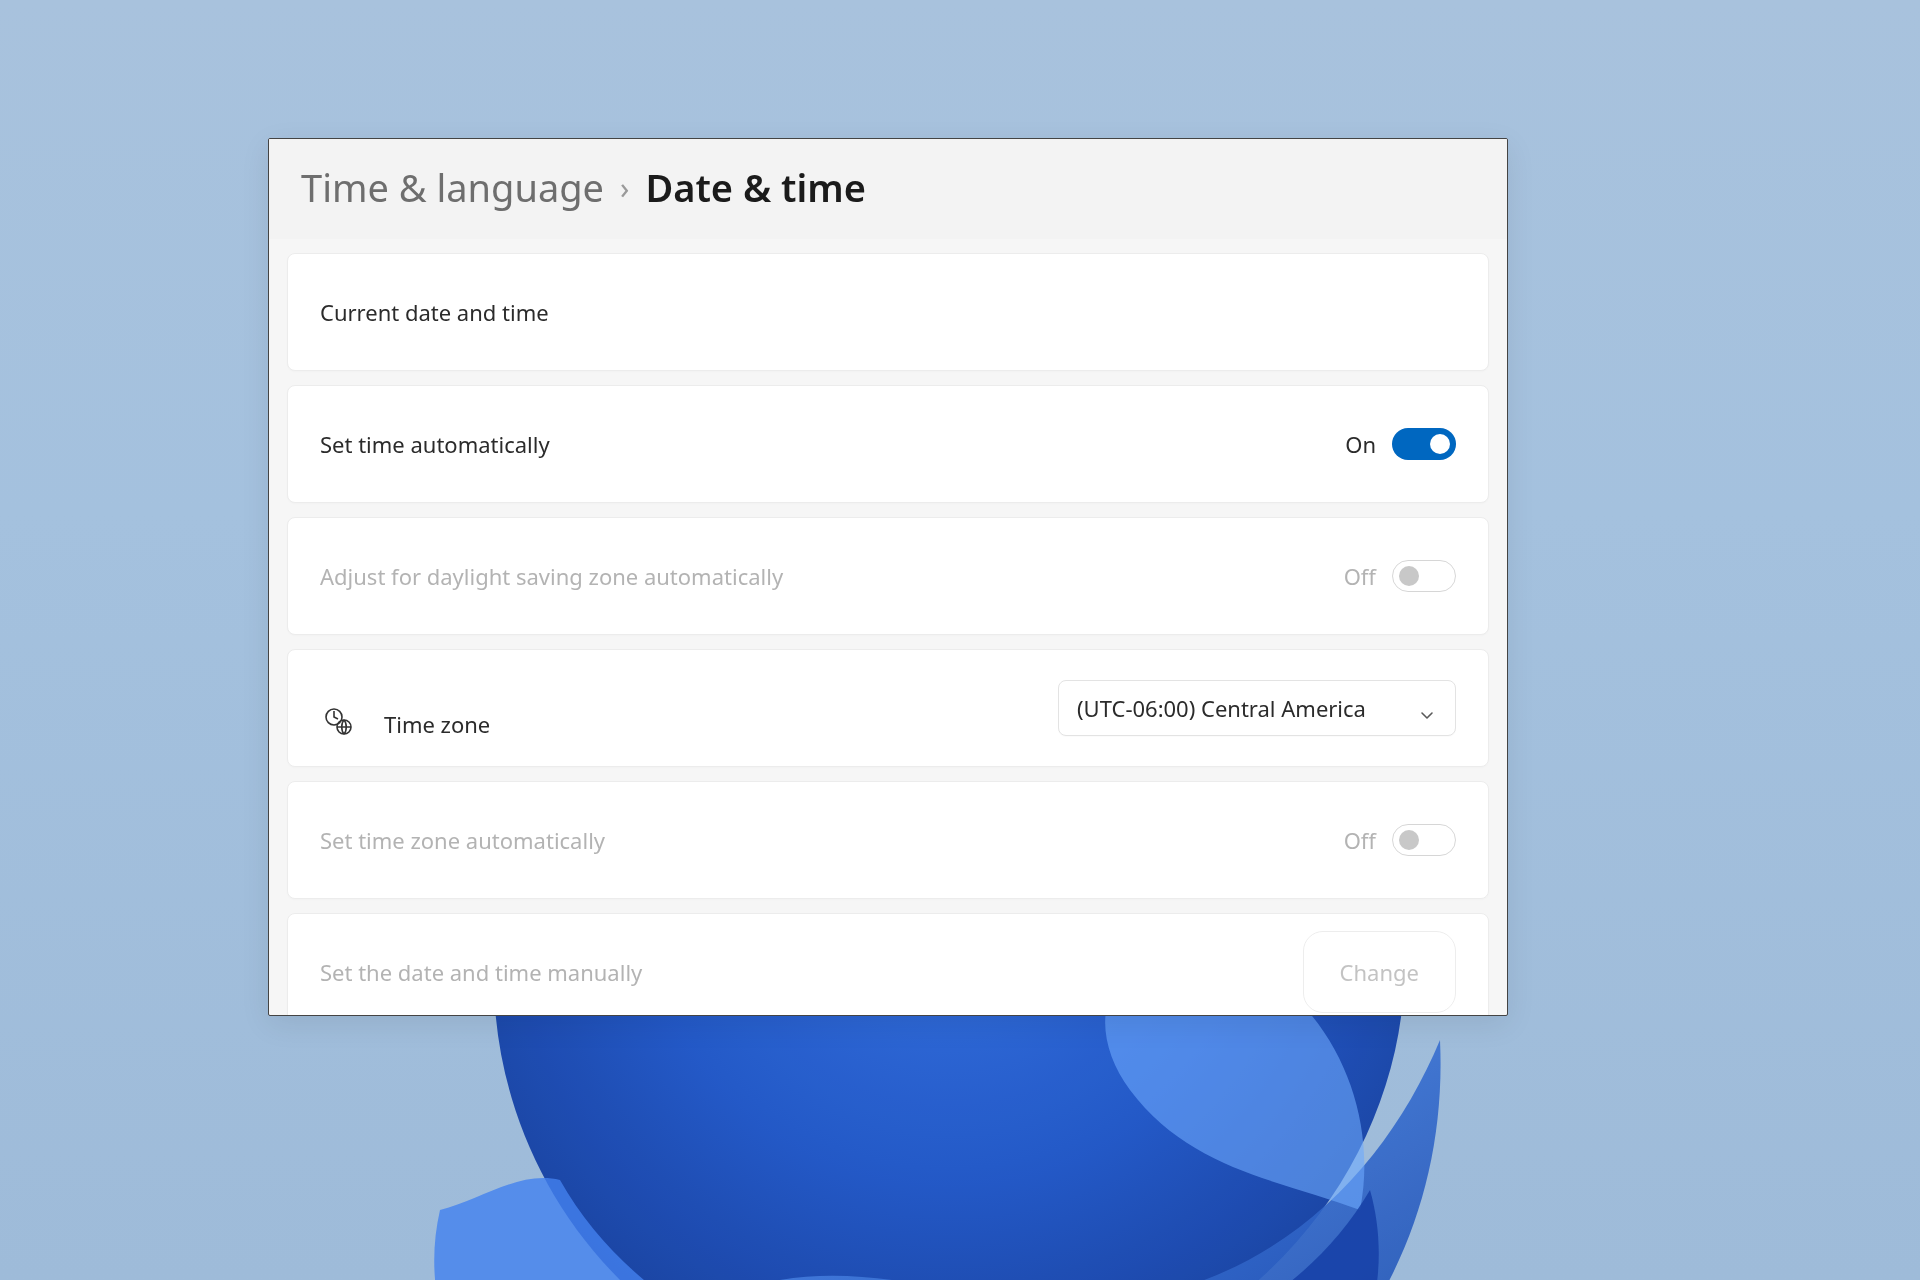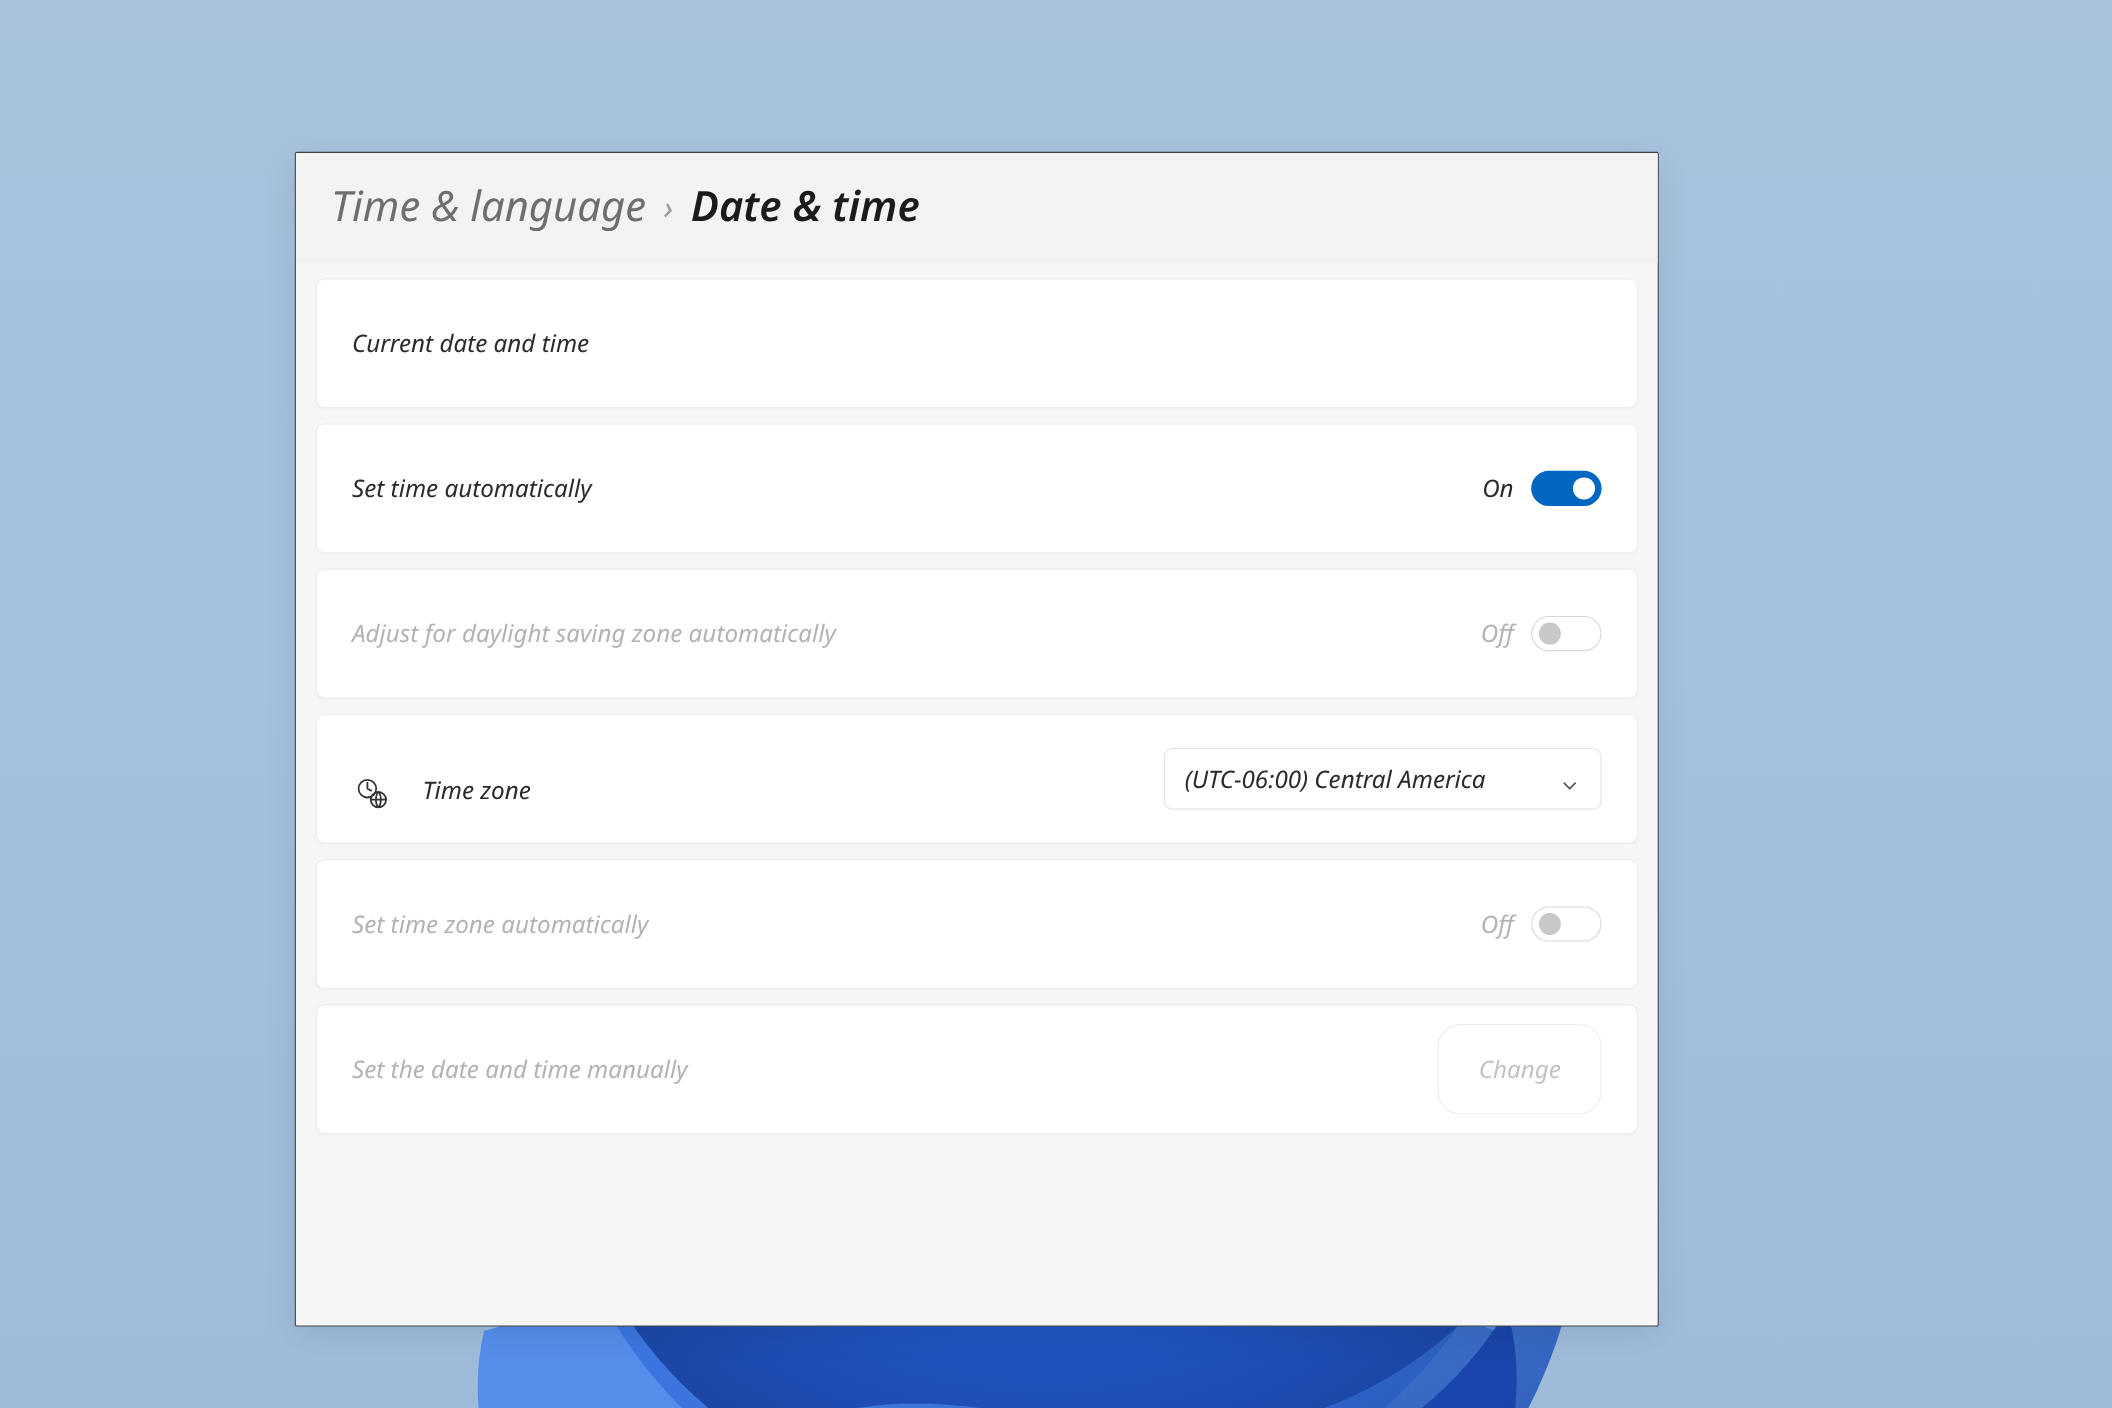--- a/index.html
+++ b/index.html
@@ -11,28 +11,27 @@
   }
   
   .bloom{
     position:absolute;left:50%;top:50%;transform:translate(-50%,-20%);
     width:1400px;height:1200px;pointer-events:none;
   }
   .bloom svg{width:100%;height:100%;}
   .window{
     position:absolute;
     left:268px;top:138px;
-    width:1240px;height:1068px;
+    width:1240px;height:878px;
     background:#f6f6f6;
     border:1px solid #444; 
     box-sizing:border-box;
     border-radius:2px;
     box-shadow:0 8px 30px rgba(0,0,0,.08);
     overflow:hidden;
-    font-style:italic;
   }
   .crumb{
     display:flex;align-items:center;gap:16px;
     padding:22px 32px 26px 32px;
     font-size:38px;
     color:#6e6e6e;
     background:#f3f3f3;
   }
   .crumb .sep{font-size:30px;color:#9a9a9a;}
   .crumb .here{color:#1b1b1b;font-weight:600;}
@@ -44,21 +43,21 @@
     border-radius:8px;
     margin:14px 0;
     padding:0 32px;
     min-height:116px;
     display:flex;align-items:center;justify-content:space-between;
     box-shadow:0 1px 2px rgba(0,0,0,.02);
   }
   .card.disabled .label,
   .card.disabled .value-text{color:#b3b3b3;}
   .label{font-size:22px;color:#2b2b2b;}
-  .lead{display:flex;align-items:flex-start;gap:28px;margin-top:25px;}
+  .lead{display:flex;align-items:flex-end;gap:28px;margin-top:25px;}
   .icon-wrap{width:36px;height:36px;display:flex;align-items:center;justify-content:center;color:#333;}
   .value-text{font-size:22px;color:#2b2b2b;}
   .toggle-wrap{display:flex;align-items:center;gap:16px;}
   .state{font-size:22px;color:#2b2b2b;}
   .card.disabled .state{color:#b3b3b3;}
   .toggle{
     width:64px;height:32px;border-radius:16px;position:relative;
     background:#fff;box-sizing:border-box;
   }
   .toggle .knob{

